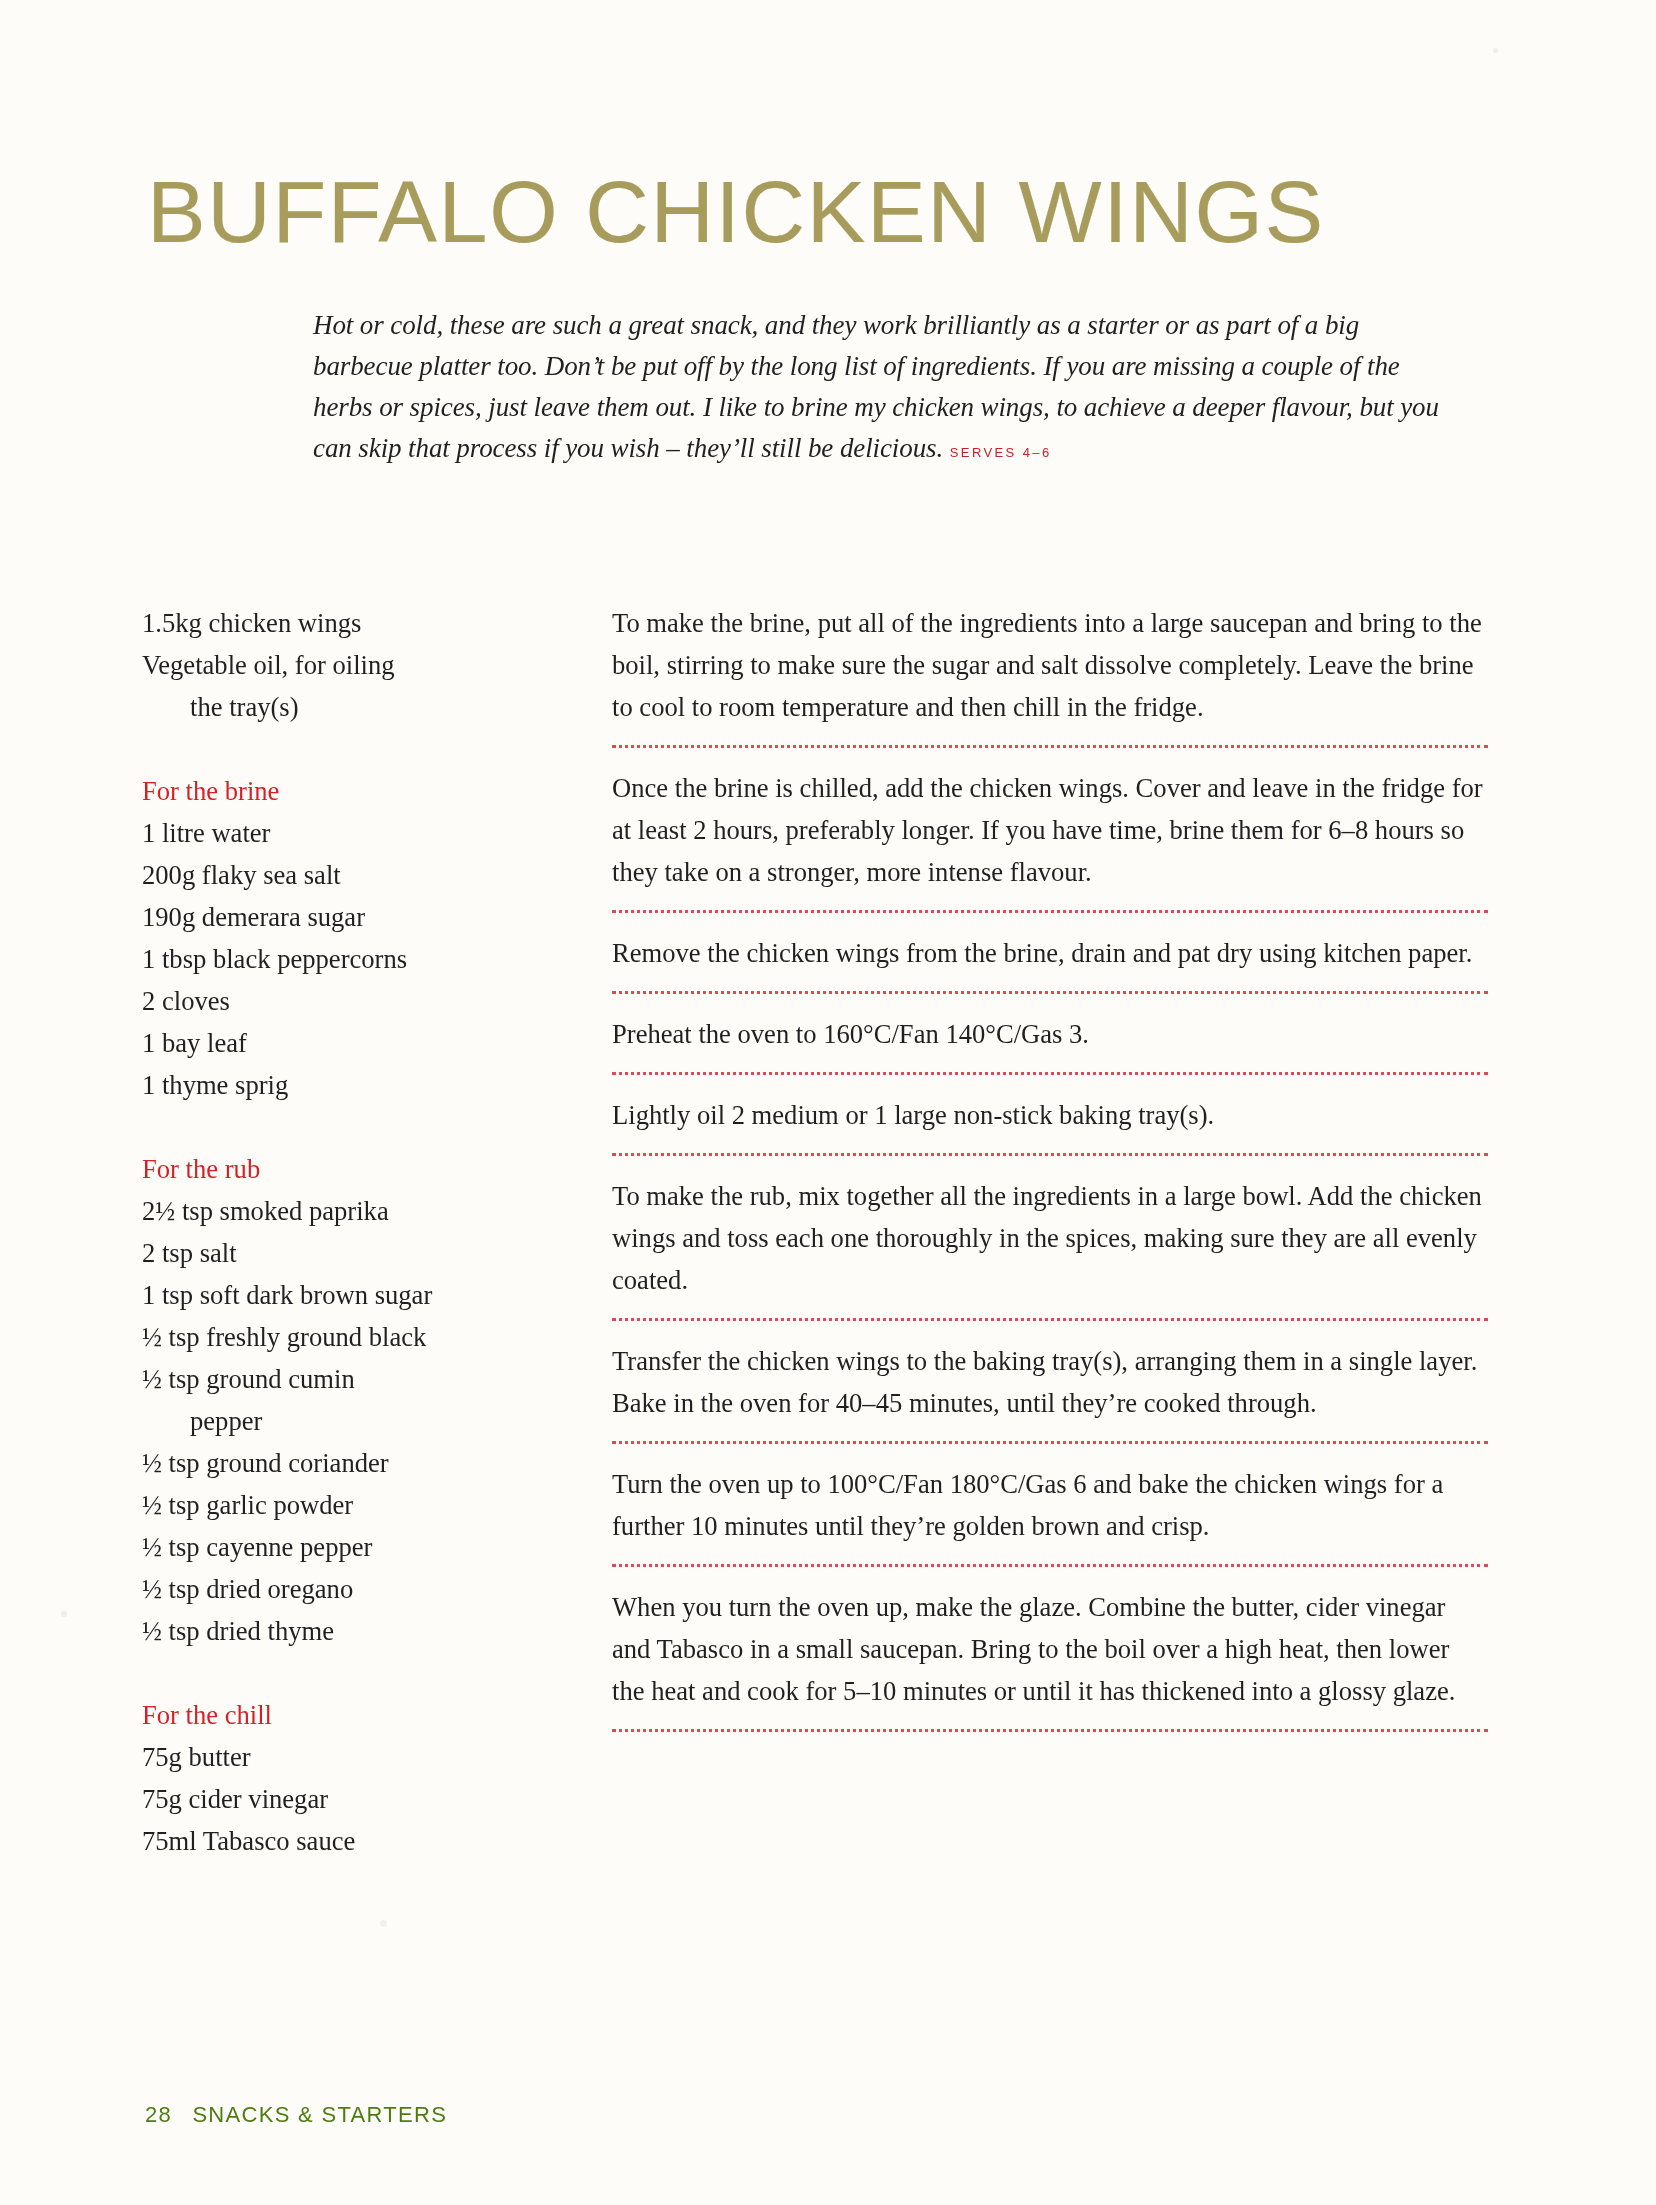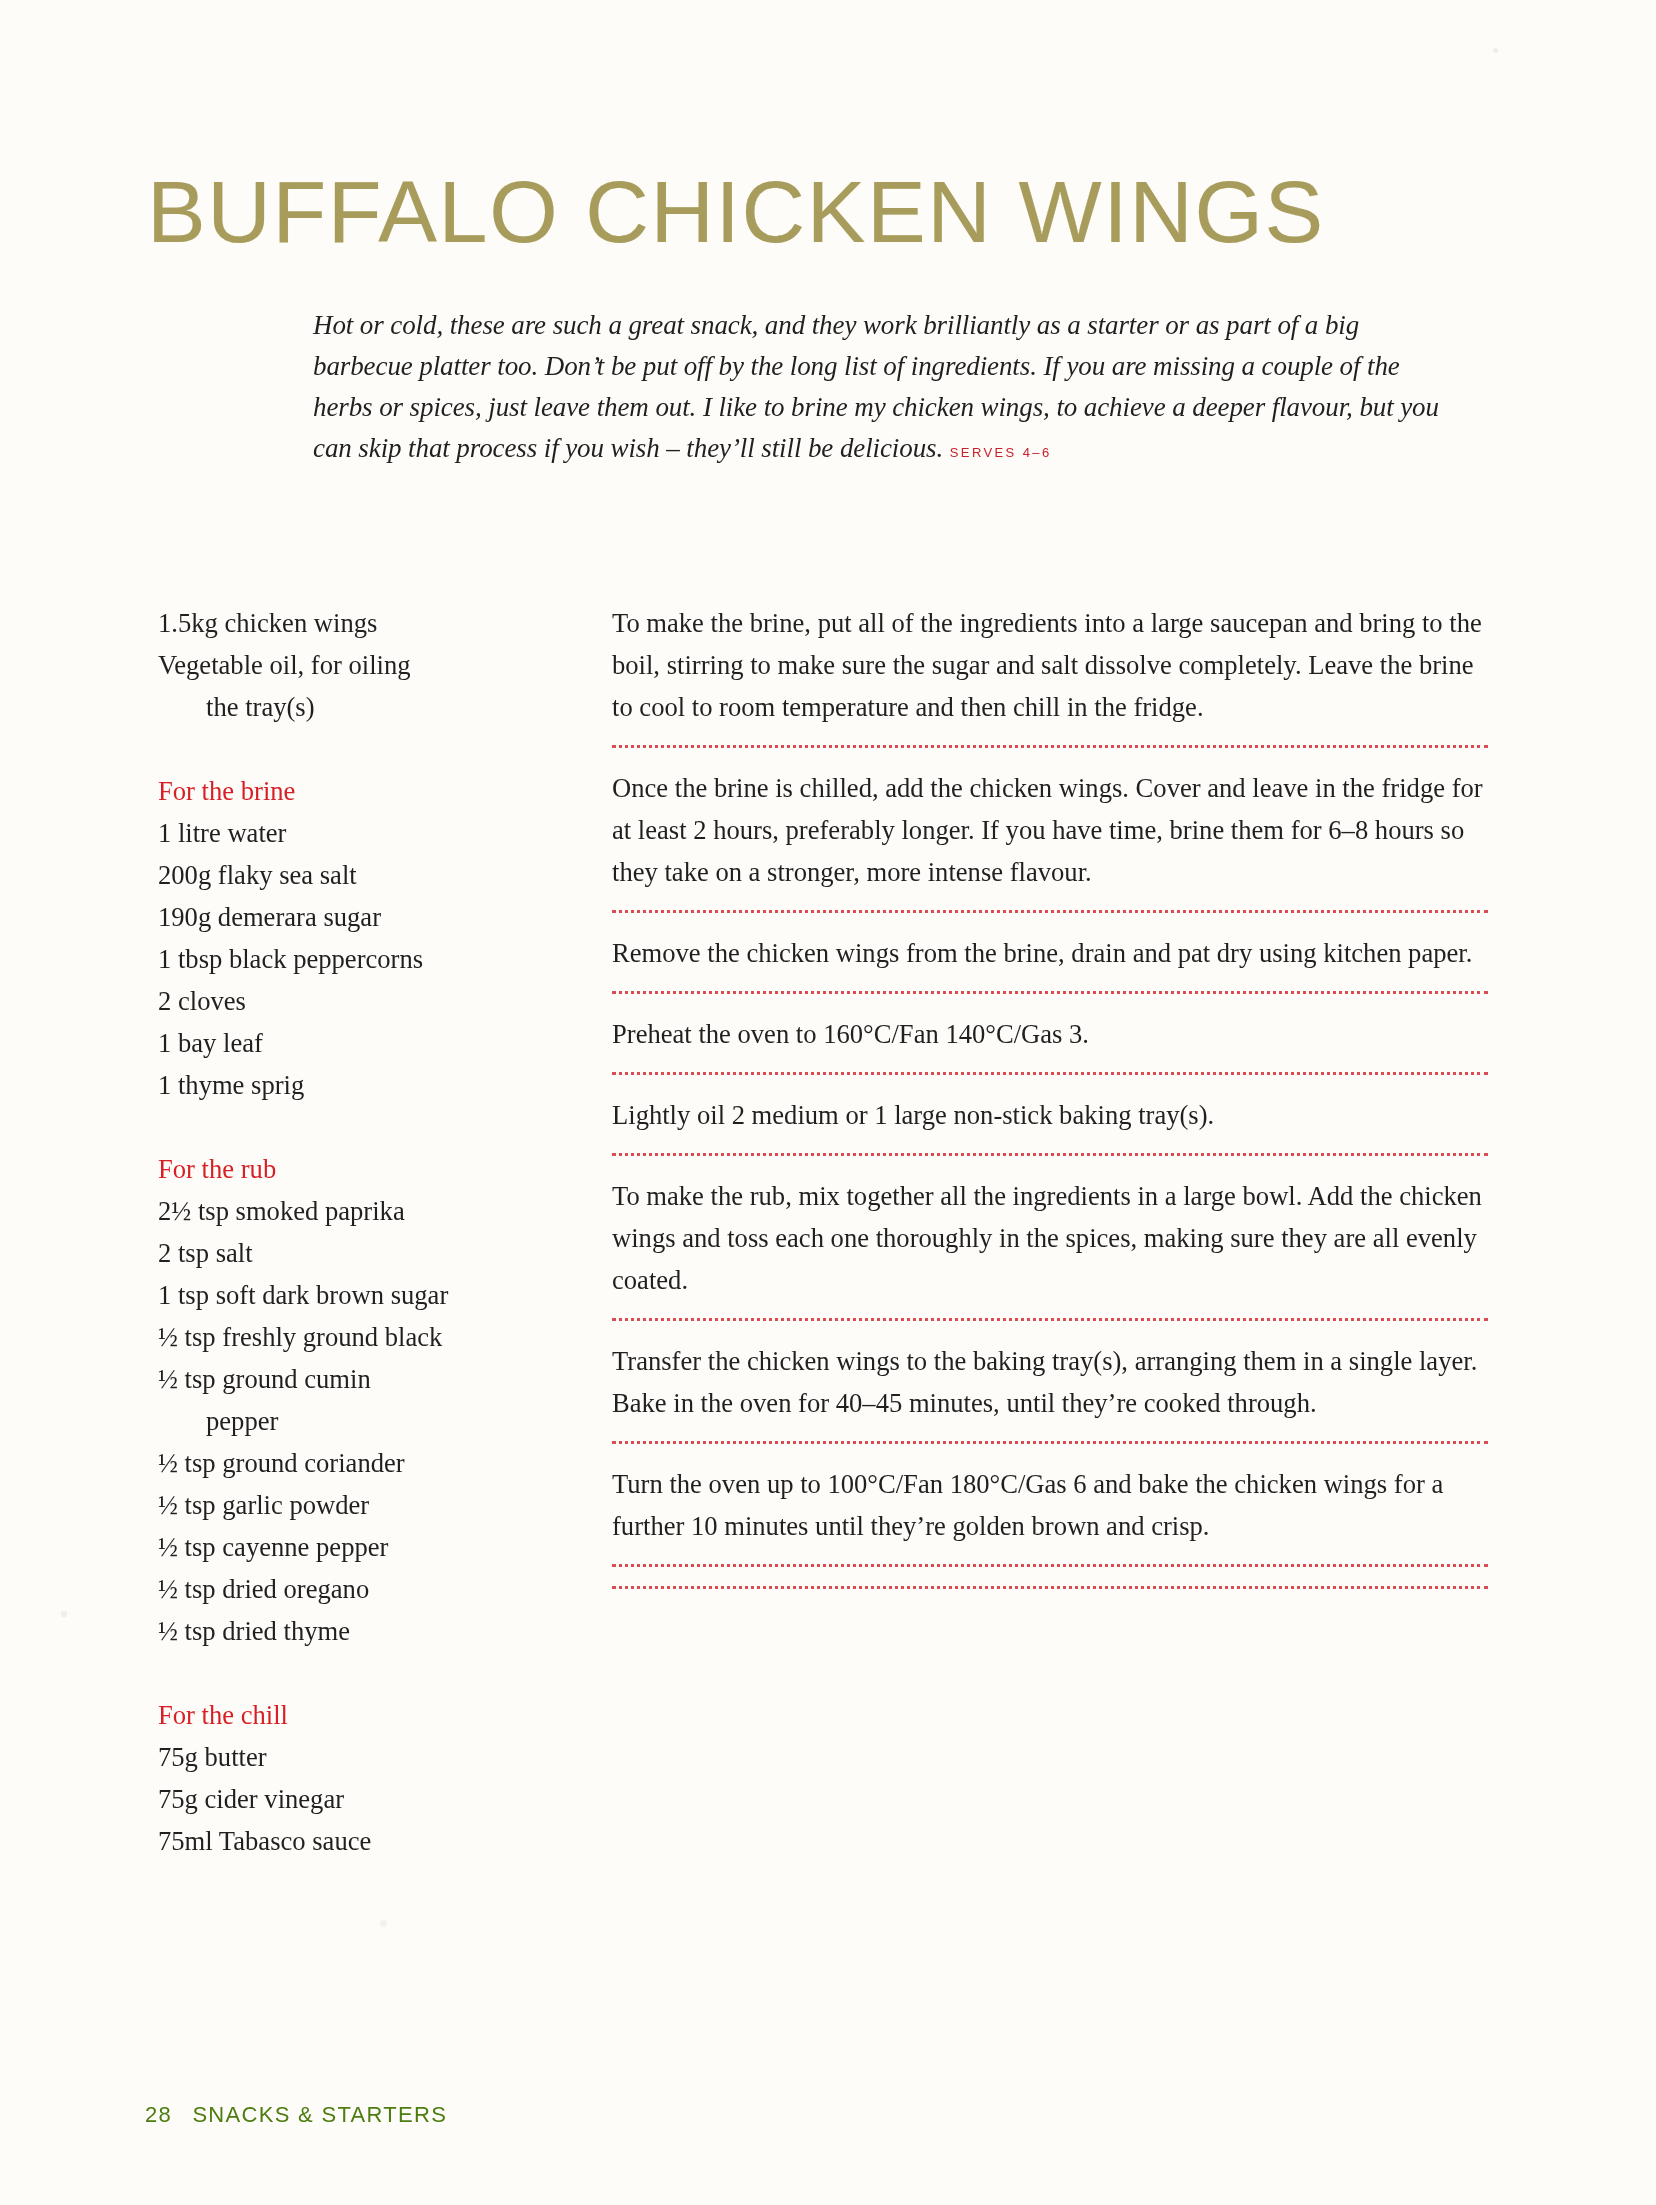--- a/index.html
+++ b/index.html
@@ -70,21 +70,20 @@
   }
 
   .col-ingredients {
     position: absolute;
     left: 142px;
     top: 0;
     width: 446px;
     font-size: 26.6px;
     line-height: 42px;
     color: #231f20;
-    margin-left: 16px;
   }
   .col-method {
     position: absolute;
     left: 612px;
     top: 0;
     width: 876px;
     font-size: 26.6px;
     line-height: 42px;
     color: #231f20;
   }
@@ -245,20 +244,23 @@
       <div class="method-step">
           <p>Transfer the chicken wings to the baking tray(s), arranging them in a single layer. Bake in the oven for 40–45 minutes, until they’re cooked through.</p>
         </div>
       <hr class="rule">
 
       <div class="method-step">
           <p>Turn the oven up to 100°C/Fan 180°C/Gas 6 and bake the chicken wings for a further 10 minutes until they’re golden brown and crisp.</p>
         </div>
       <hr class="rule">
 
+      <div class="method-step">
+          <p>When you turn the oven up, make the glaze. Combine the butter, cider vinegar and Tabasco in a small saucepan. Bring to the boil over a high heat, then lower the heat and cook for 5–10 minutes or until it has thickened into a glossy glaze.</p>
+        </div>
       <hr class="rule">
     </div>
 
   </div>
 
   <div class="footer">
     <span class="pg">28</span><span>SNACKS &amp; STARTERS</span>
   </div>
 
 </div>

